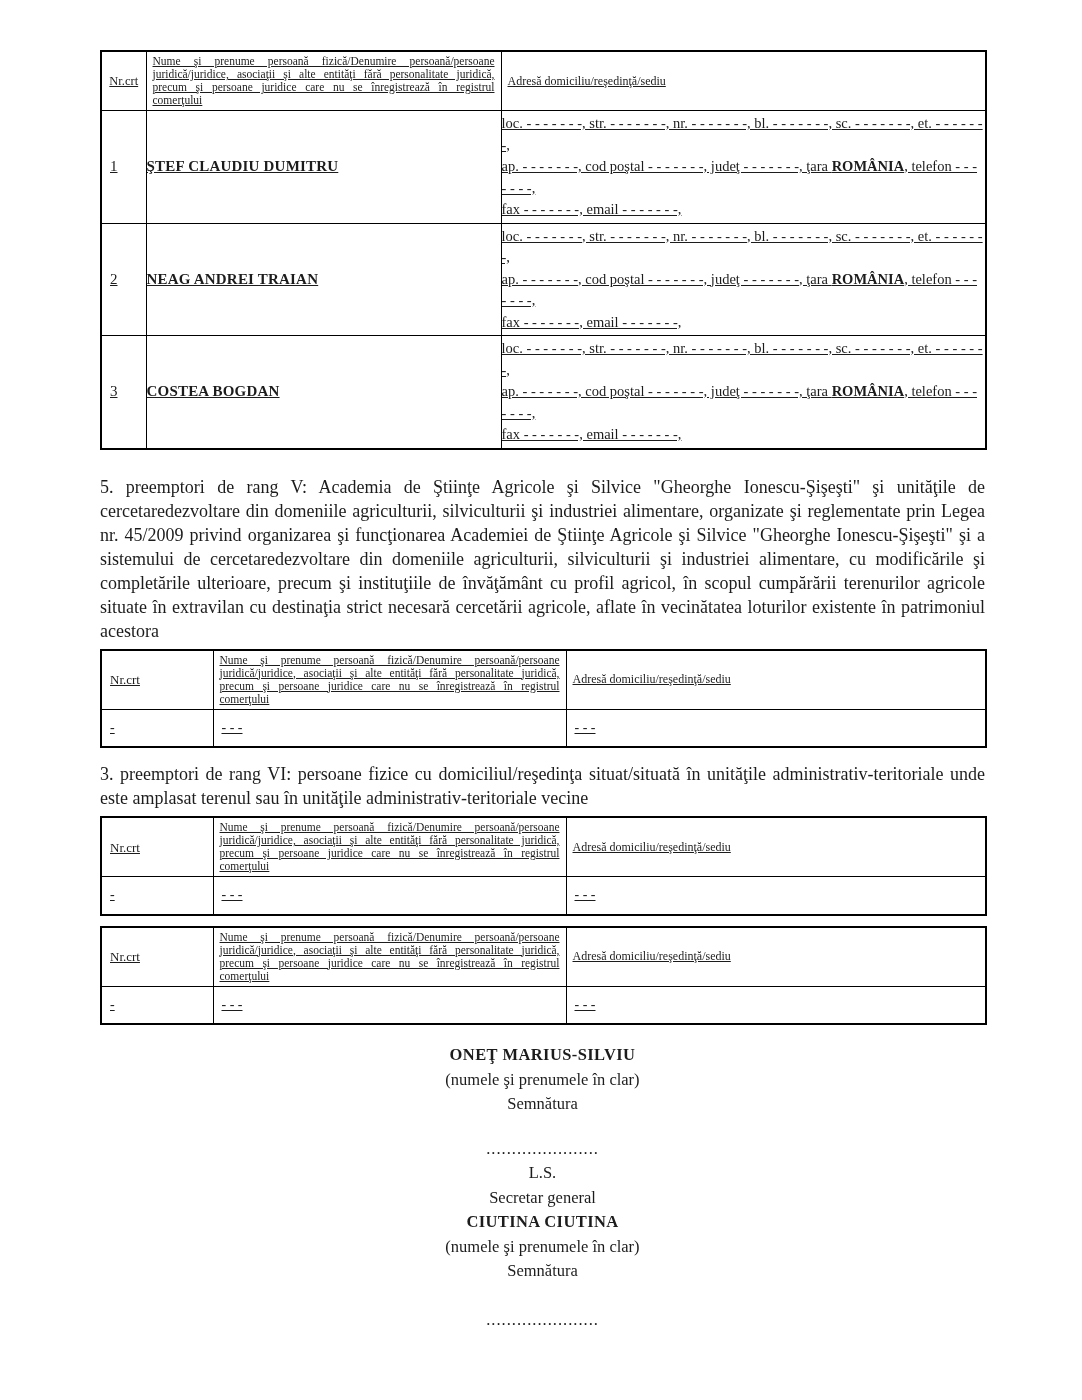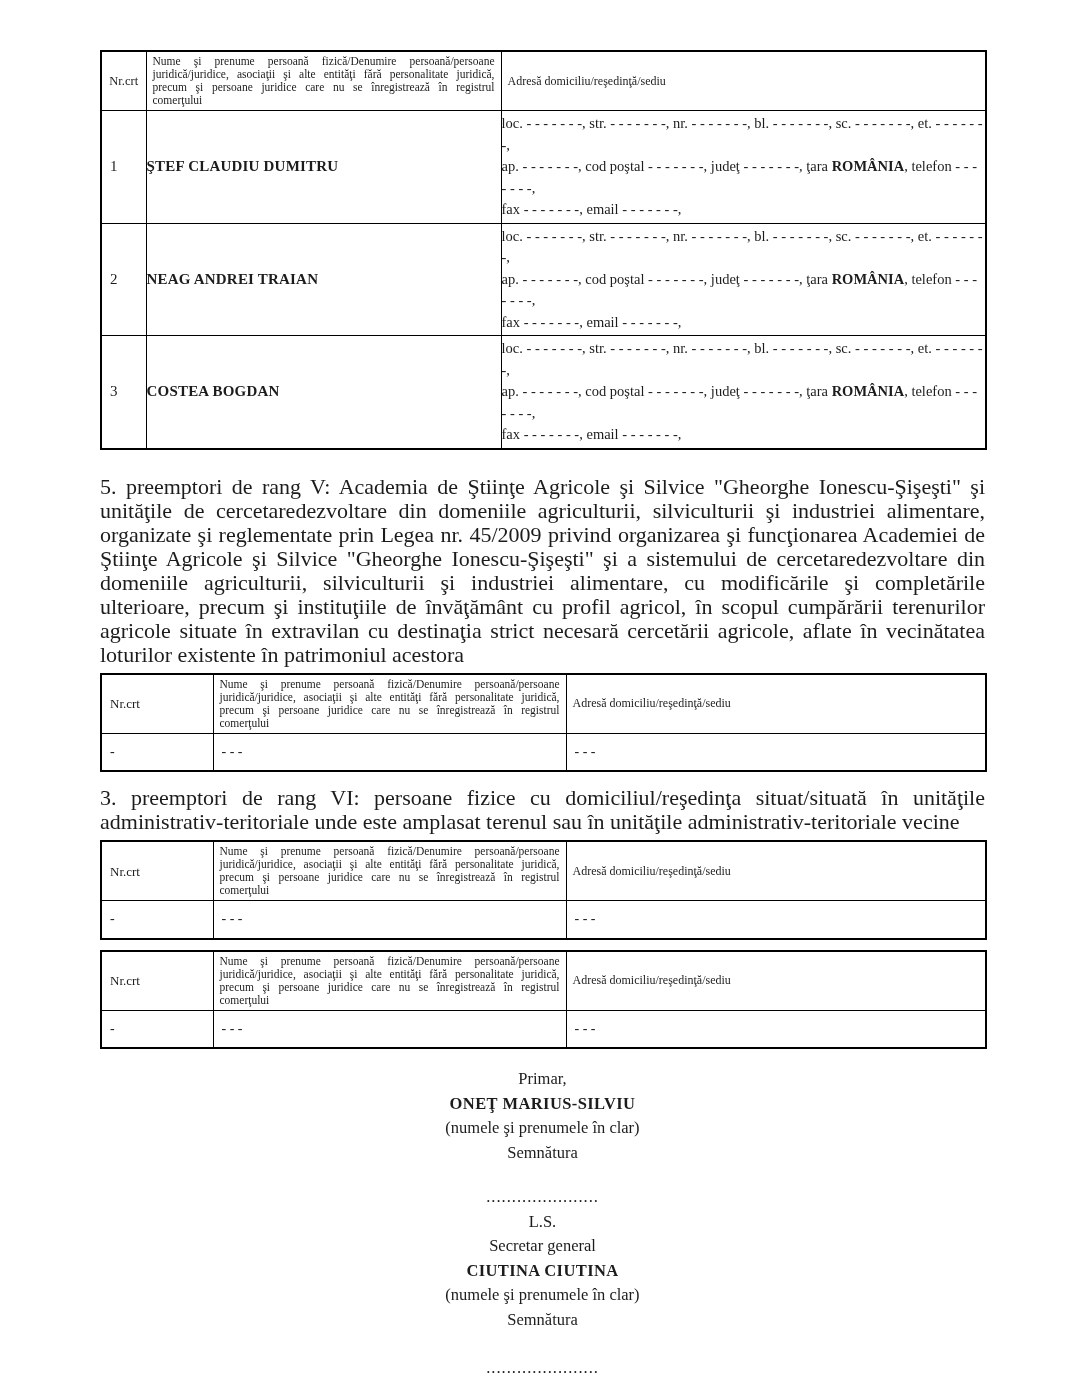--- a/index.html
+++ b/index.html
@@ -8,21 +8,21 @@
     width:1082px; height:1400px; position:relative;
     font-family:"Liberation Serif", serif;
     color:#1c1c1c;
   }
   .page { position:absolute; left:100px; top:50px; width:885px; }
 
   table.tbl {
     border-collapse:collapse; table-layout:fixed; width:885px;
     border:2px solid #000;
   }
-  table.tbl td { border:1px solid #000; vertical-align:middle; overflow:hidden; }
+  table.tbl td { border:1px solid #000; vertical-align:middle; overflow:hidden;text-decoration:underline; }
 
   
   tr.hdr td { font-size:11.5px; line-height:13px; padding:3px 6px; }
   tr.hdr td.nrh  { text-align:center; font-size:12.5px; }
   tr.hdr td.nameh{ text-align:justify; }
   tr.hdr td.addrh{ font-size:12px; }
   .t1 tr.hdr td { height:43px; }
   .t2 tr.hdr td { height:43px; }
   .t2 tr.hdr td.nrh { text-align:left; padding-left:8px; font-size:13px; }
 
@@ -30,21 +30,21 @@
   .t1 tr.data td { height:67px; }
   .t1 td.nrc   { font-size:15px; padding-left:8px; }
   .t1 td.namec { font-weight:bold; font-size:15px; padding-left:0; letter-spacing:.2px;margin-top:40px; }
   .t1 td.addrc { font-size:14.5px; line-height:21.5px; padding:2px 0; }
 
   
   .t2 tr.data td { height:38px; font-size:14px; padding-left:8px; }
 
   
   .para {
-    font-size:22px; line-height:24px; text-align:justify;
+    font-size:18px; line-height:24px; text-align:justify;
     margin-top:0;
   }
   .t1 { margin-bottom:25px; }
   #p5 { margin-bottom:6px; }
   #t-rank5 { margin-bottom:14px; }
   #p6 { margin-bottom:6px; }
   #t-rank6 { margin-bottom:10px; }
   #p7 { margin-bottom:6px; text-align:left; }
   #t-rank7 { margin-bottom:18px; }
 
@@ -161,21 +161,20 @@
     </tr>
     <tr class="data">
       <td>-</td>
       <td>- - -</td>
       <td>- - -</td>
     </tr>
   </tbody>
     </table>
 
   <div class="sig">
-    <div>Primar,</div>
     <div class="bold">ONEŢ MARIUS-SILVIU</div>
     <div>(numele şi prenumele în clar)</div>
     <div>Semnătura</div>
     <div class="spacer-a"></div>
     <div class="dots">......................</div>
     <div>L.S.</div>
     <div>Secretar general</div>
     <div class="bold">CIUTINA CIUTINA</div>
     <div>(numele şi prenumele în clar)</div>
     <div>Semnătura</div>

